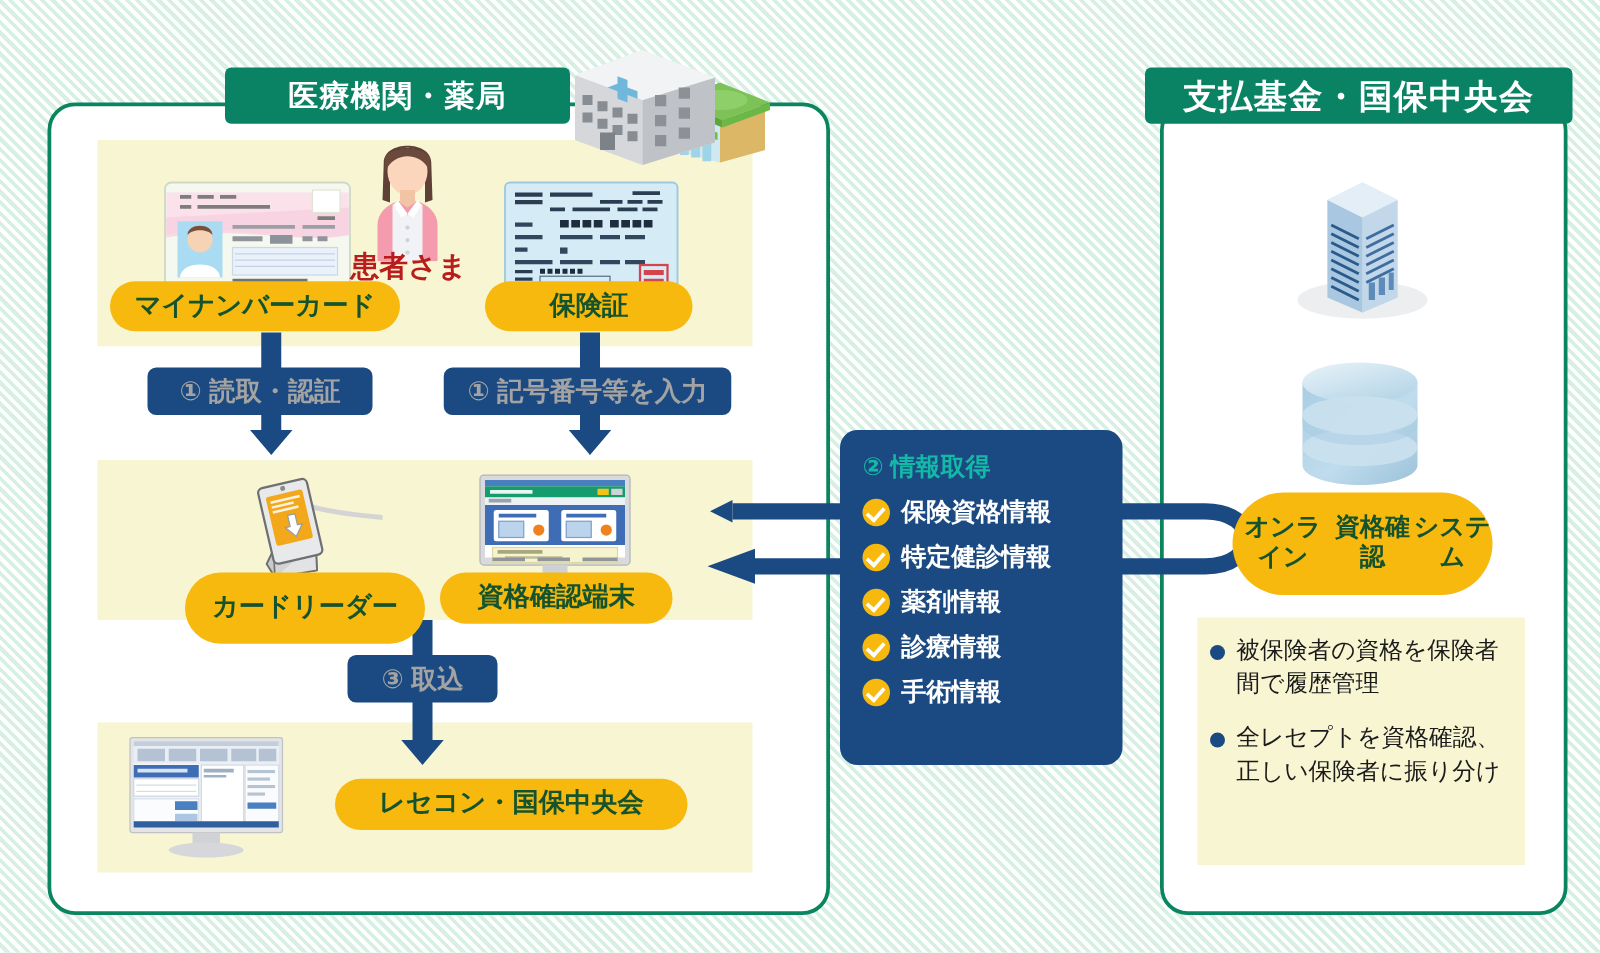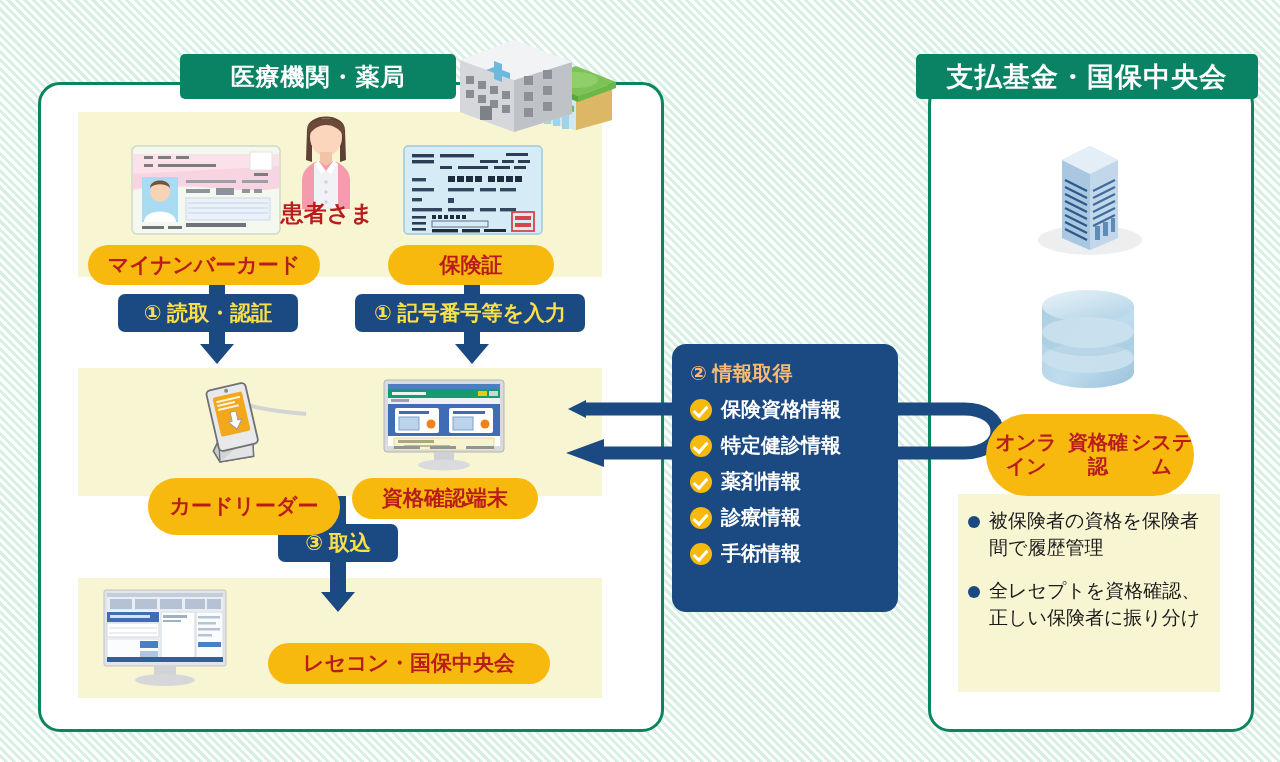--- a/index.html
+++ b/index.html
@@ -31,35 +31,35 @@
 
   
   .cream{position:absolute;background:#f8f5d2;}
   #area-cards{left:78px;top:112px;width:524px;height:165px;}
   #area-devices{left:78px;top:368px;width:524px;height:128px;}
   #area-karte{left:78px;top:578px;width:524px;height:120px;}
   #area-notes{left:958px;top:494px;width:262px;height:198px;}
 
   
   .pill{
-    position:absolute;background:#f7b90d;color:#b91c1c;
+    position:absolute;background:#f7b90d;color:#14532d;
     border-radius:999px;display:flex;align-items:center;justify-content:center;
-    text-align:center;font-weight:700;line-height:1.18;z-index:9;margin-top:20px;
+    text-align:center;font-weight:700;line-height:1.18;z-index:9;
   }
   #pill-mynumber{left:88px;top:225px;width:232px;height:40px;font-size:21px;}
   #pill-hoken{left:388px;top:225px;width:166px;height:40px;font-size:21px;}
   #pill-reader{left:148px;top:458px;width:192px;height:57px;font-size:21px;}
   #pill-terminal{left:352px;top:458px;width:186px;height:41px;font-size:21px;}
   #pill-karte{left:268px;top:623px;width:282px;height:41px;font-size:21px;}
   #pill-system{left:986px;top:394px;width:208px;height:82px;font-size:20px;
     flex-direction:row;border-radius:44px;text-align:center;}
 
   
   .step{
-    position:absolute;background:#1b4a82;color:#fde047;
+    position:absolute;background:#1b4a82;color:#a3a3a3;
     border-radius:7px;display:flex;align-items:center;justify-content:center;
     font-weight:700;white-space:nowrap;z-index:8;
   }
   #step-read{left:118px;top:294px;width:180px;height:38px;font-size:21px;}
   #step-input{left:355px;top:294px;width:230px;height:38px;font-size:21px;}
   #step-import{left:278px;top:524px;width:120px;height:38px;font-size:21px;}
 
   
   .varrow{position:absolute;z-index:5;}
   .varrow .shaft{position:absolute;left:50%;transform:translateX(-50%);
@@ -76,21 +76,21 @@
   #arrow-c{left:321px;top:496px;width:34px;height:116px;}
   #arrow-c .shaft{height:96px;}
   #arrow-c .head{top:96px;}
 
   
   #info-card{
     position:absolute;left:672px;top:344px;width:226px;height:268px;
     background:#1b4a82;border-radius:14px;z-index:20;
     padding:14px 0 0 0;box-sizing:border-box;
   }
-  #info-title{color:#fdba74;font-size:20px;font-weight:700;
+  #info-title{color:#14b8a6;font-size:20px;font-weight:700;
     margin:2px 0 9px 18px;}
   .info-row{display:flex;align-items:center;margin:0 0 9px 18px;}
   .check{
     width:22px;height:22px;border-radius:50%;background:#f7b90d;
     flex:0 0 22px;margin-right:9px;position:relative;
   }
   .check::after{
     content:"";position:absolute;left:6px;top:4px;width:6px;height:11px;
     border-right:3px solid #ffffff;border-bottom:3px solid #ffffff;
     transform:rotate(42deg);

